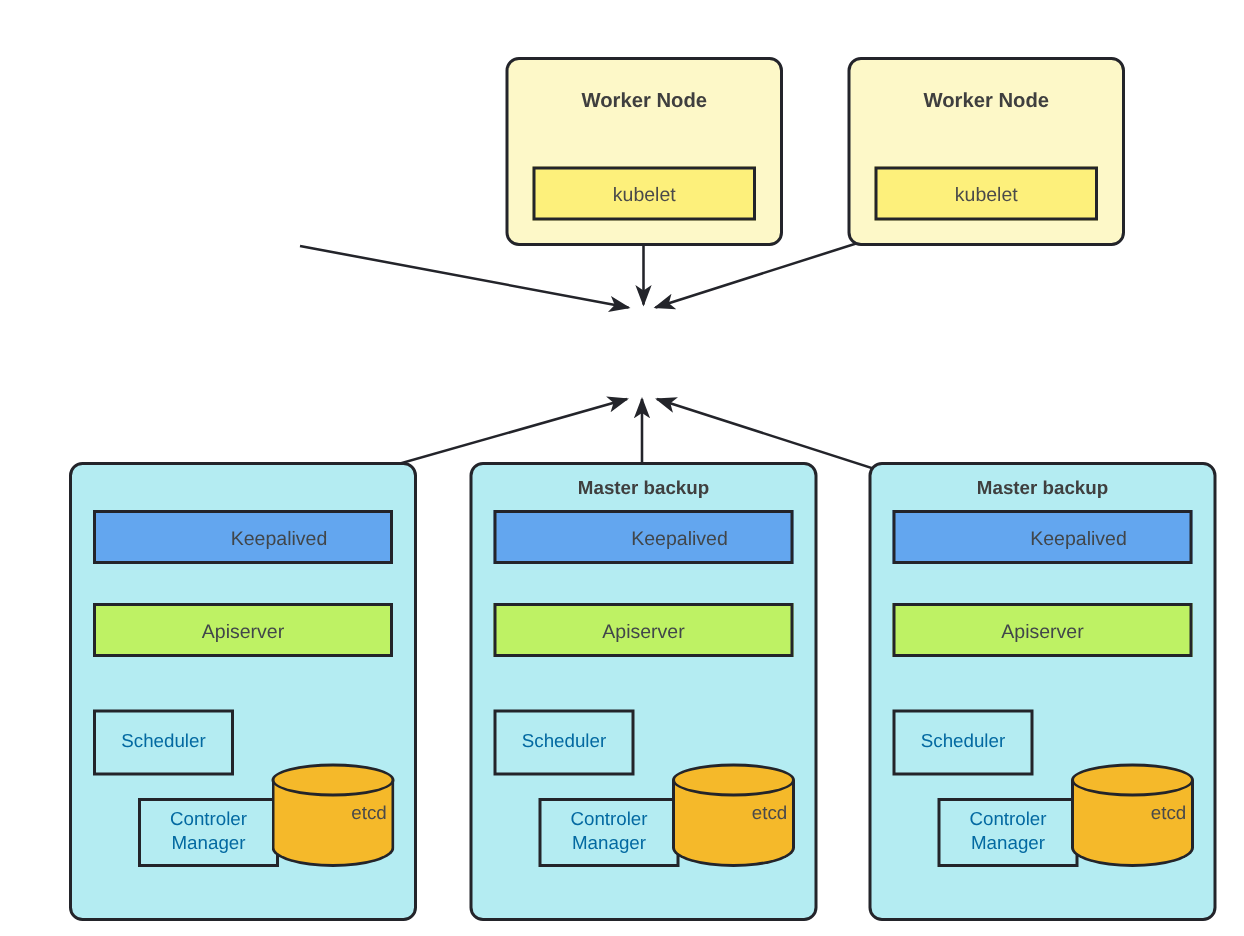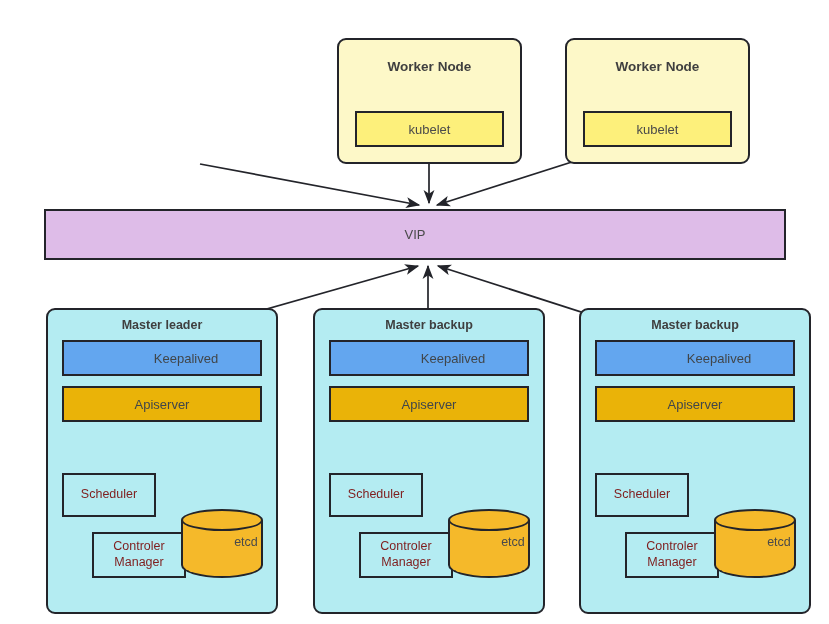--- a/index.html
+++ b/index.html
@@ -92,31 +92,31 @@
   }
   .keepalived-box, .apiserver-box {
     position: absolute;
     left: 14px; right: 14px; height: 36px;
     border: 2px solid #23242a;
     display: flex; align-items: center; justify-content: center;
     font-size: 13px;
     color: #41464a;
   }
   .keepalived-box { top: 30px; background: #63a6ef; padding-left: 48px; }
-  .apiserver-box  { top: 76px; background: #eab308; }
+  .apiserver-box  { top: 92px; background: #bef264; }
   .small-box {
     position: absolute;
     left: 14px; width: 94px;
     border: 2px solid #23242a;
     background: transparent;
     display: flex; align-items: center; justify-content: center;
     text-align: center;
     font-size: 12.5px;
     line-height: 1.25;
-    color: #7f1d1d;
+    color: #0369a1;
   }
   .scheduler-box { top: 163px; height: 44px; }
   .controller-box { top: 222px; height: 46px; margin-left: 30px; }
   
   .etcd {
     position: absolute;
     left: 133px; top: 199px; width: 82px; height: 75px;
   }
   .etcd-body {
     position: absolute;
@@ -187,26 +187,22 @@
     </div>
   </div>
 
   <div class="node worker-node" id="worker-2">
     <div class="worker-title">Worker Node</div>
     <div class="kubelet-box">
       <span>kubelet</span>
     </div>
   </div>
 
-  <div class="node" id="vip-bar">
-    <span>VIP</span>
-  </div>
 
   <div class="node master-panel" id="master-1">
-    <div class="master-title">Master leader</div>
     <div class="keepalived-box">
       <span>Keepalived</span>
     </div>
     <div class="apiserver-box">
       <span>Apiserver</span>
     </div>
     <div class="small-box scheduler-box">
       <span>Scheduler</span>
     </div>
     <div class="small-box controller-box">

